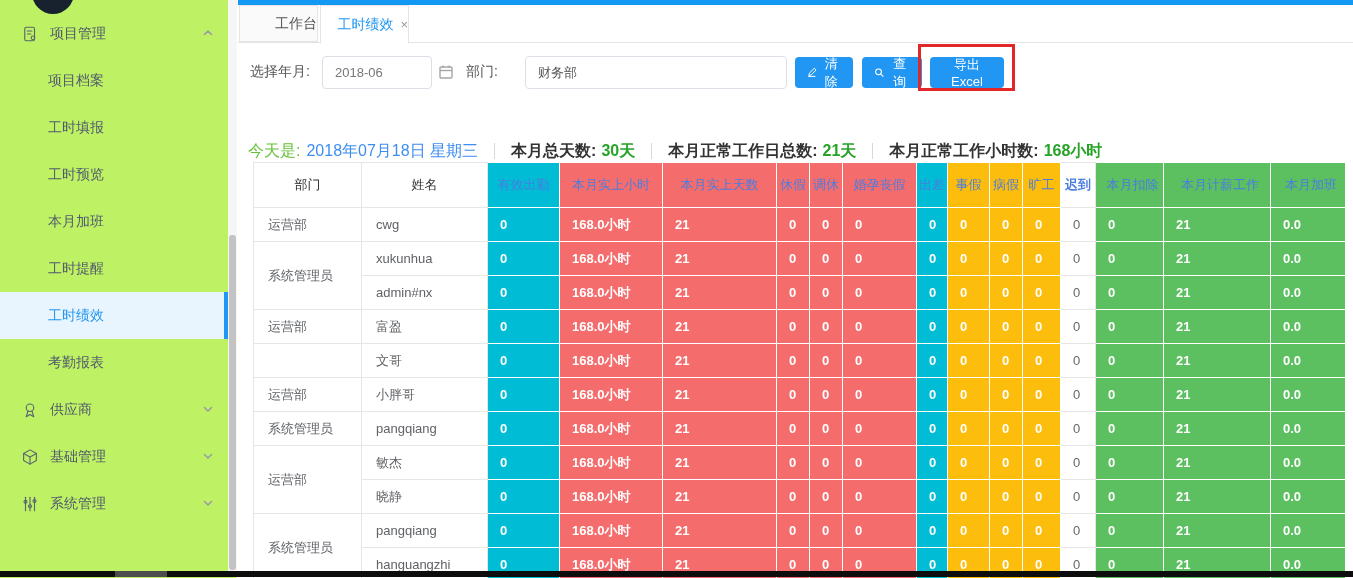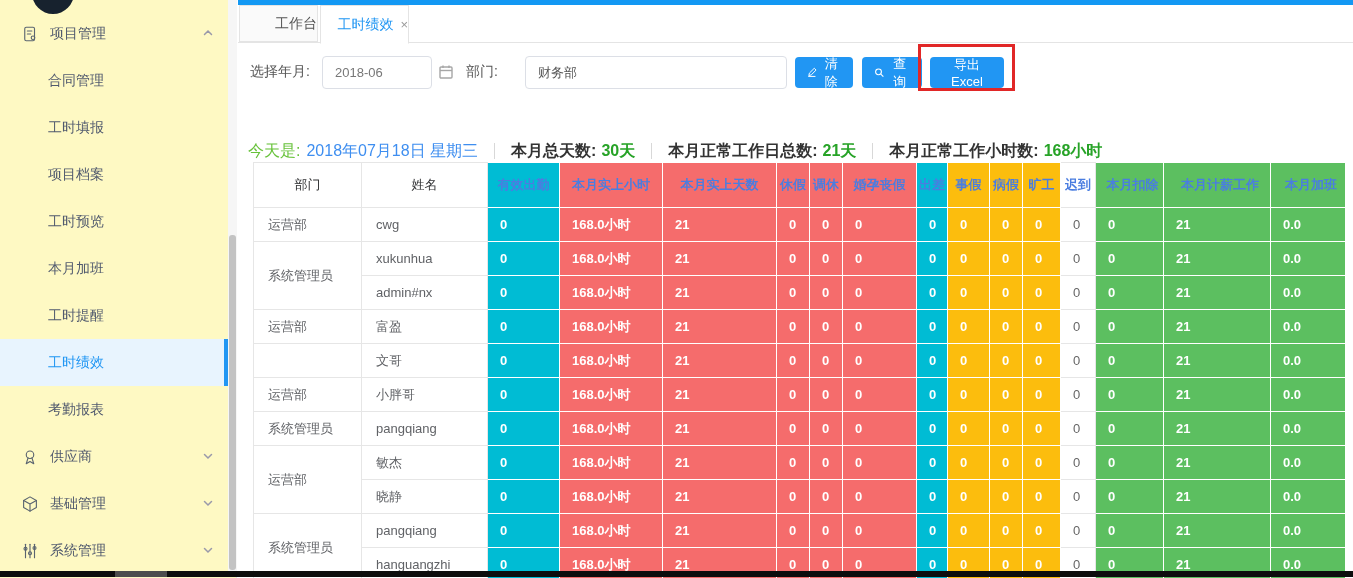--- a/index.html
+++ b/index.html
@@ -10,21 +10,21 @@
     --green:#5cbf60;
     --hdr-blue:#4a7de0;
     --border:#e4e4e4;
   }
   *{box-sizing:border-box;margin:0;padding:0;}
   html,body{width:1353px;height:578px;overflow:hidden;background:#fff;
     font-family:"Liberation Sans","DejaVu Sans",sans-serif;font-size:14px;color:#333;}
   .app{position:relative;width:1353px;height:578px;background:#fff;}
 
   
-  .sidebar{position:absolute;left:0;top:0;width:237px;height:578px;background:#fef9c3;border-right:1px solid #e8e8e8;}
+  .sidebar{position:absolute;left:0;top:0;width:237px;height:578px;background:#bef264;border-right:1px solid #e8e8e8;}
   .logo-circle{position:absolute;left:32px;top:-28px;width:42px;height:42px;border-radius:50%;background:#17222e;}
   .menu{position:absolute;left:0;top:10px;width:228px;}
   .menu-item{height:47px;display:flex;align-items:center;padding:0 14px 0 20px;cursor:pointer;color:#515a6e;position:relative;}
   .menu-item .mi-icon{width:20px;height:20px;margin-right:10px;display:flex;align-items:center;justify-content:center;}
   .menu-item .mi-label{flex:1;font-size:14px;}
   .menu-item .chev{width:12px;height:12px;color:#9aa;}
   .menu-sub{padding-left:48px;}
   .menu-sub .mi-label{flex:none;}
   .menu-item.active{background:#e8f4fe;border-right:4px solid var(--accent);}
   .menu-item.active .mi-label{color:var(--accent);}
@@ -62,21 +62,21 @@
   .table-wrap{position:absolute;left:15px;top:162px;width:1093px;}
   table{border-collapse:collapse;table-layout:fixed;width:1092px;}
   th,td{border:1px solid #e6e6e6;font-size:13px;overflow:hidden;white-space:nowrap;}
   thead th{height:45px;text-align:center;font-weight:normal;color:#303133;background:#fff;}
   tbody td{height:34px;padding-left:14px;color:#606266;background:#fff;}
   td.val{padding-left:12px;color:#fff;font-weight:bold;}
   .c-cyan{background:var(--cyan)!important;border-color:#fff!important;}
   .c-red{background:var(--red)!important;border-color:#fff!important;}
   .c-yellow{background:var(--yellow)!important;border-color:#fff!important;}
   .c-green{background:var(--green)!important;border-color:#fff!important;padding-left:6px;}
-  th.c-cyan,th.c-red,th.c-yellow,th.c-green{color:var(--hdr-blue);font-weight:bold;margin-left:12px;}
+  th.c-cyan,th.c-red,th.c-yellow,th.c-green{color:var(--hdr-blue);font-weight:normal;margin-left:12px;}
   th.c-white-blue{color:var(--hdr-blue);font-weight:bold;}
   td.c-white-val{color:#666;font-weight:normal;}
 
   
   .bottom-strip{position:absolute;left:0;top:571px;width:1353px;height:6px;background:#0d0d0d;z-index:50;}
   .bottom-strip-seg{position:absolute;left:115px;top:0;width:52px;height:6px;background:#4d4d4d;}
 </style>
 </head>
 <body>
 
@@ -93,27 +93,24 @@
               <line x1="8.5" y1="12" x2="13" y2="12"></line>
               <circle cx="16" cy="17" r="2.4"></circle>
             </svg>
           </span>
           <span class="mi-label">项目管理</span>
           <span><svg class="chev" viewBox="0 0 12 12" fill="none" stroke="#99a" stroke-width="1.5" stroke-linecap="round" style="transform:rotate(180deg);">
               <path d="M2.5 4.5L6 8l3.5-3.5"></path>
             </svg></span>
         </div>
         <div class="menu-item menu-sub">
-          <span class="mi-label">合同管理</span>
+          <span class="mi-label">项目档案</span>
         </div>
         <div class="menu-item menu-sub">
           <span class="mi-label">工时填报</span>
-        </div>
-        <div class="menu-item menu-sub">
-          <span class="mi-label">项目档案</span>
         </div>
         <div class="menu-item menu-sub">
           <span class="mi-label">工时预览</span>
         </div>
         <div class="menu-item menu-sub">
           <span class="mi-label">本月加班</span>
         </div>
         <div class="menu-item menu-sub">
           <span class="mi-label">工时提醒</span>
         </div>

